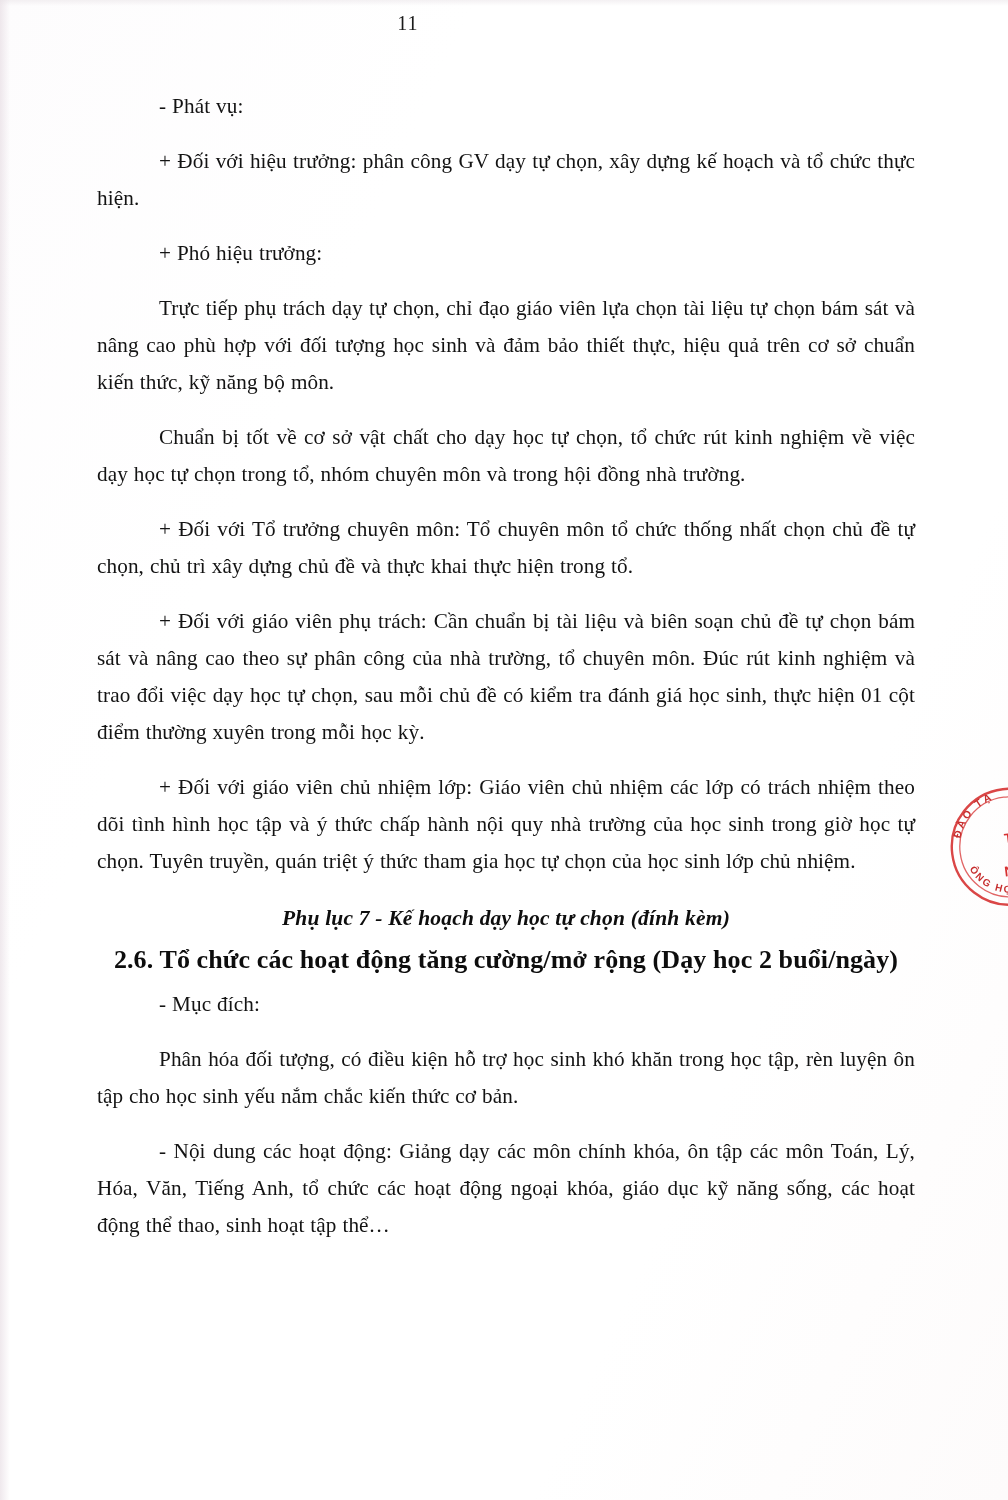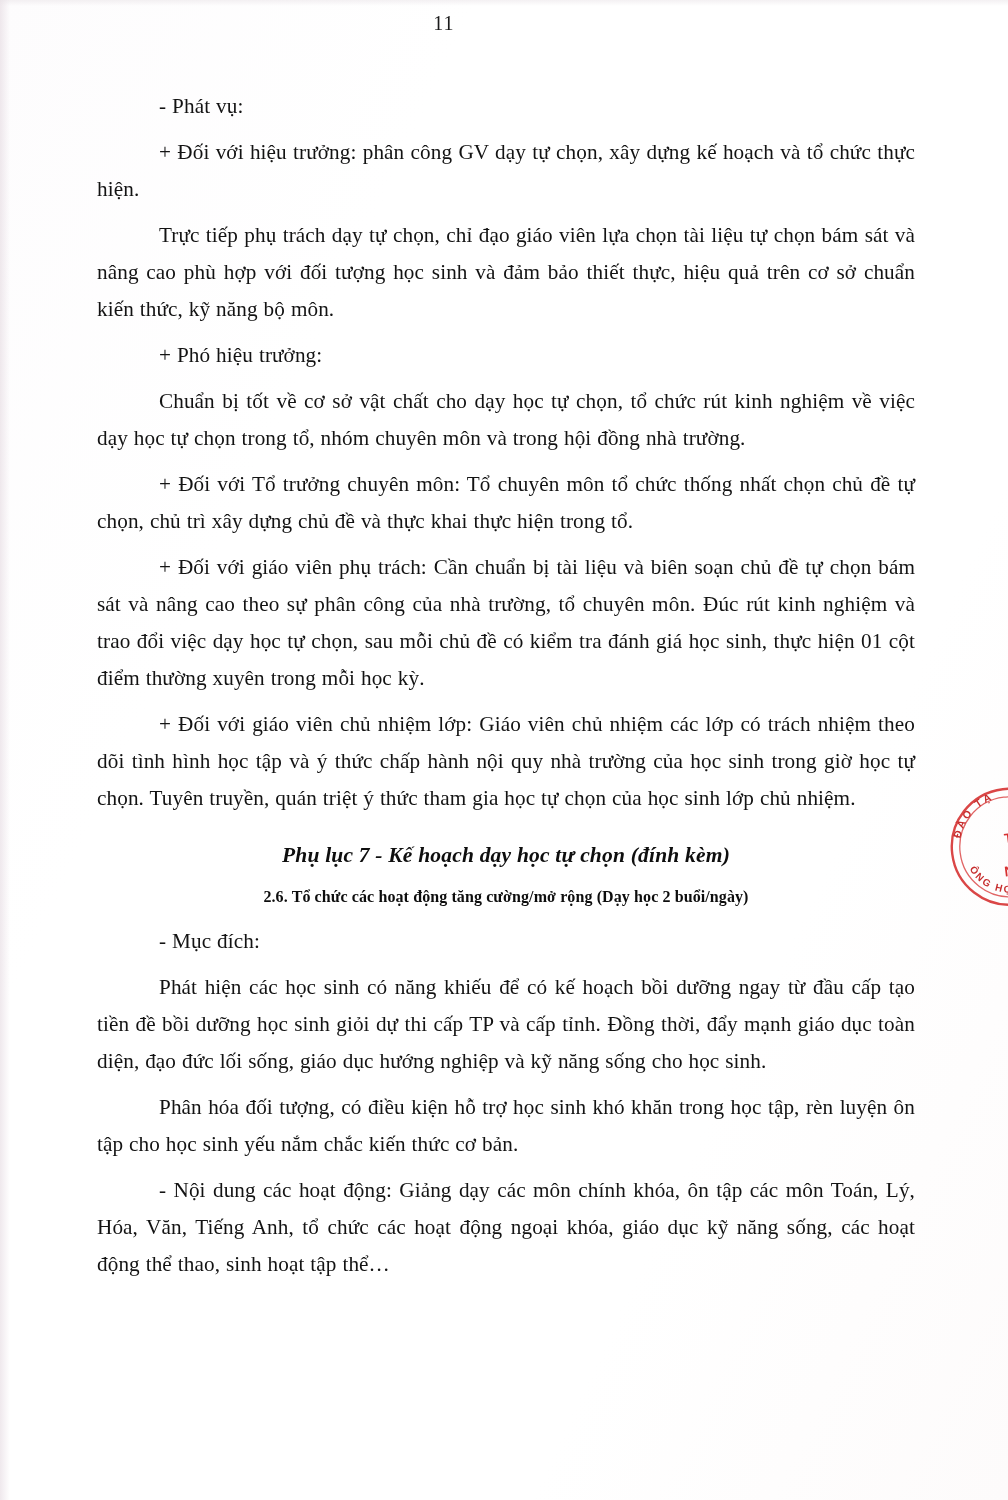--- a/index.html
+++ b/index.html
@@ -43,21 +43,20 @@
   .page-number {
     position: absolute;
     top: 12px;
     left: 0;
     width: 816px;
     text-align: center;
     font-size: 20px;
     letter-spacing: 1px;
     color: #1a1a1a;
     font-family: "Liberation Serif", serif;
-    padding-left: 36px;
   }
 
   .content {
     position: absolute;
     left: 97px;
     top: 88px;
     width: 818px;
   }
 
   p.para {
@@ -70,40 +69,40 @@
     color: #131313;
     letter-spacing: 0.1px;
     word-spacing: 0.5px;
   }
 
   p.para.last-line-left {
     text-align-last: left;
   }
 
   p.spaced {
-    margin-top: 9px;
+    margin-top: 18px;
   }
 
   
   .appendix-title {
     margin: 20px 0 6px 0;
     font-size: 21.5px;
     line-height: 36px;
     text-align: center;
     font-weight: bold;
     font-style: italic;
     text-indent: 0;
     color: #0e0e0e;
     letter-spacing: 0.2px;
   }
 
   
   .section-heading {
     margin: 4px 0 8px 0;
-    font-size: 16px;
+    font-size: 26px;
     line-height: 36px;
     text-align: center;
     font-weight: bold;
     text-indent: 0;
     color: #0d0d0d;
     letter-spacing: 0.1px;
   }
 
   
   .stamp {
@@ -128,42 +127,41 @@
   <div class="scan-edge-top"></div>
 
   <div class="page-number">11</div>
 
   <div class="content">
 
     <p class="para last-line-left">- Phát vụ:</p>
 
     <p class="para spaced">+ Đối với hiệu trưởng: phân công GV dạy tự chọn, xây dựng kế hoạch và tổ chức thực hiện.</p>
 
+    <p class="para spaced last-line-left">+ Phó hiệu trưởng:</p>
+
     <p class="para spaced">Trực tiếp phụ trách dạy tự chọn, chỉ đạo giáo viên lựa chọn tài liệu tự chọn bám sát và nâng cao phù hợp với đối tượng học sinh và đảm bảo thiết thực, hiệu quả trên cơ sở chuẩn kiến thức, kỹ năng bộ môn.</p>
-
-    <p class="para spaced last-line-left">+ Phó hiệu trưởng:</p>
 
     <p class="para spaced">Chuẩn bị tốt về cơ sở vật chất cho dạy học tự chọn, tổ chức rút kinh nghiệm về việc dạy học tự chọn trong tổ, nhóm chuyên môn và trong hội đồng nhà trường.</p>
 
 
     <p class="para spaced">+ Đối với Tổ trưởng chuyên môn: Tổ chuyên môn tổ chức thống nhất chọn chủ đề tự chọn, chủ trì xây dựng chủ đề và thực khai thực hiện trong tổ.</p>
 
 
     <p class="para spaced">+ Đối với giáo viên phụ trách: Cần chuẩn bị tài liệu và biên soạn chủ đề tự chọn bám sát và nâng cao theo sự phân công của nhà trường, tổ chuyên môn. Đúc rút kinh nghiệm và trao đổi việc dạy học tự chọn, sau mỗi chủ đề có kiểm tra đánh giá học sinh, thực hiện 01 cột điểm thường xuyên trong mỗi học kỳ.</p>
 
     <p class="para spaced">+ Đối với giáo viên chủ nhiệm lớp: Giáo viên chủ nhiệm các lớp có trách nhiệm theo dõi tình hình học tập và ý thức chấp hành nội quy nhà trường của học sinh trong giờ học tự chọn. Tuyên truyền, quán triệt ý thức tham gia học tự chọn của học sinh lớp chủ nhiệm.</p>
 
     <p class="appendix-title">Phụ lục 7 - Kế hoạch dạy học tự chọn (đính kèm)</p>
 
     <p class="section-heading">2.6. Tổ chức các hoạt động tăng cường/mở rộng (Dạy học 2 buổi/ngày)</p>
 
     <p class="para last-line-left">- Mục đích:</p>
 
 
-    <p class="para spaced">Phát hiện các học sinh có năng khiếu để có kế hoạch bồi dưỡng ngay từ đầu cấp tạo tiền đề bồi dưỡng học sinh giỏi dự thi cấp TP và cấp tỉnh. Đồng thời, đẩy mạnh giáo dục toàn diện, đạo đức lối sống, giáo dục hướng nghiệp và kỹ năng sống cho học sinh.</p>
 
     <p class="para spaced">Phân hóa đối tượng, có điều kiện hỗ trợ học sinh khó khăn trong học tập, rèn luyện ôn tập cho học sinh yếu nắm chắc kiến thức cơ bản.</p>
 
 
     <p class="para spaced">- Nội dung các hoạt động: Giảng dạy các môn chính khóa, ôn tập các môn Toán, Lý, Hóa, Văn, Tiếng Anh, tổ chức các hoạt động ngoại khóa, giáo dục kỹ năng sống, các hoạt động thể thao, sinh hoạt tập thể…</p>
 
   </div>
 
   <div class="stamp">
     <svg width="132" height="132" viewBox="0 0 132 132" xmlns="http://www.w3.org/2000/svg">

